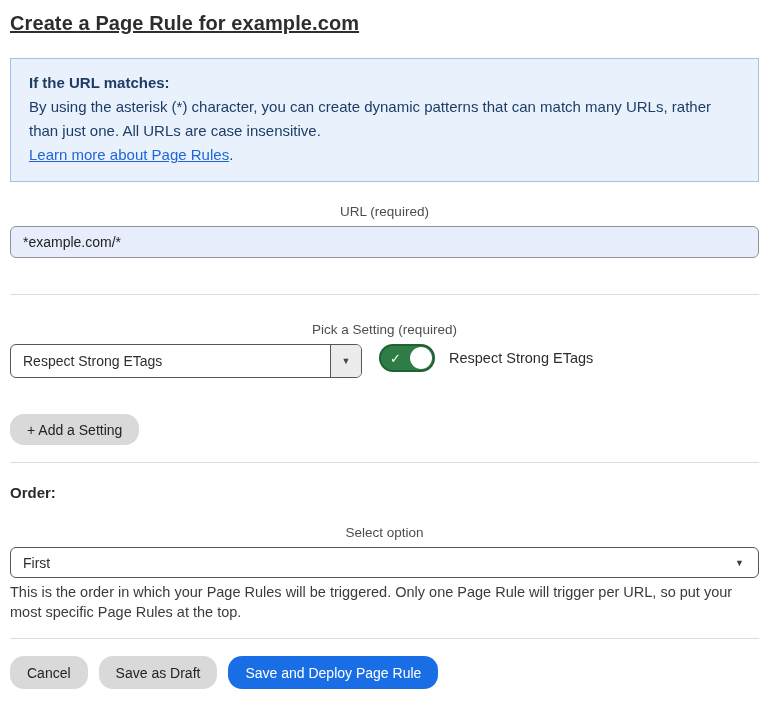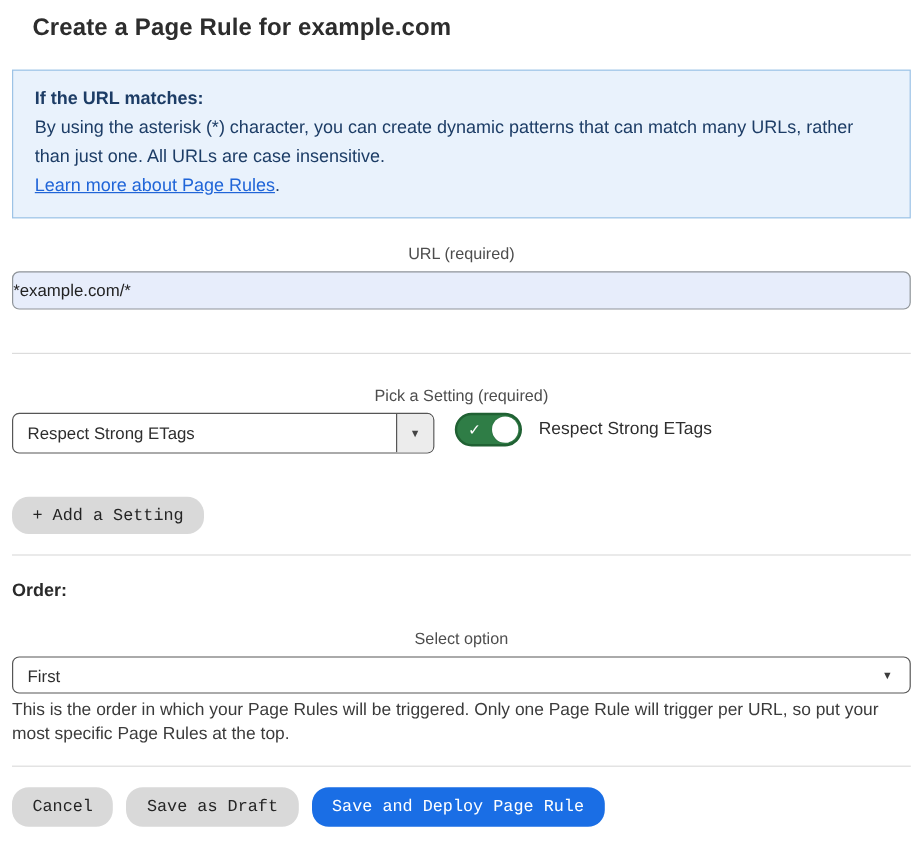--- a/index.html
+++ b/index.html
@@ -10,22 +10,23 @@
     font-family: "Liberation Sans", "DejaVu Sans", sans-serif;
     color: #2e2e2e;
     overflow: hidden;
   }
   .page { padding: 10px 10px 14px 10px; }
 
   h1.page-title {
     font-size: 20px;
     font-weight: 700;
     color: #2d2d2d;
-    margin: 2px 0 23px 17px;
+    margin: 2px 0 23px 0;
     letter-spacing: 0.1px;
+    text-decoration: underline;
   }
 
   .info-box {
     background: #e9f2fc;
     border: 1px solid #9dc3e6;
     border-radius: 0;
     padding: 12px 18px 14px 18px;
     color: #1d3d66;
     font-size: 15px;
     line-height: 24px;
@@ -41,21 +42,21 @@
     margin-bottom: 7px;
     text-align: center;
   }
 
   .url-input {
     width: 100%;
     height: 32px;
     background: #e7edfb;
     border: 1px solid #8f9499;
     border-radius: 6px;
-    padding: 0 0;
+    padding: 0 12px;
     font-size: 14px;
     color: #222;
     font-family: inherit;
     outline: none;
   }
 
   .divider { border: none; border-top: 1px solid #dcdcdc; height: 0; }
   .divider.d1 { margin-top: 36px; }
   .divider.d2 { margin-top: 17px; }
   .divider.d3 { margin-top: 16px; }
@@ -136,21 +137,21 @@
     transform: translateY(-50%);
     width: 22px;
     height: 22px;
     border-radius: 50%;
     background: #ffffff;
     box-shadow: 0 0 1px rgba(0,0,0,0.25);
   }
   .toggle-label { margin-left: 14px; font-size: 14.5px; color: #2e2e2e; }
 
   .btn {
-    font-family: Liberation Mono, monospace;
+    font-family: Liberation Sans, sans-serif;
     font-size: 14px;
     border: none;
     border-radius: 14px;
     height: 33px;
     padding: 0 17px;
     cursor: pointer;
     color: #242424;
     background: #d9d9d9;
   }
   .btn.blue { background: #1a6ee5; color: #ffffff; }

